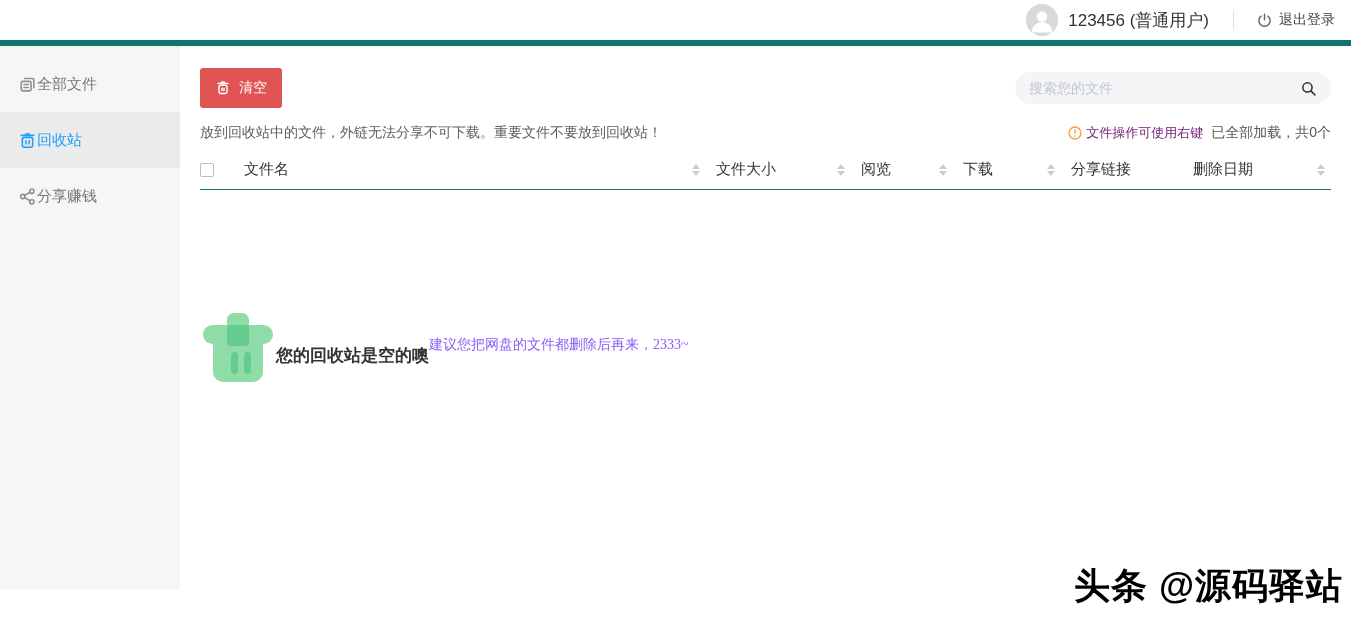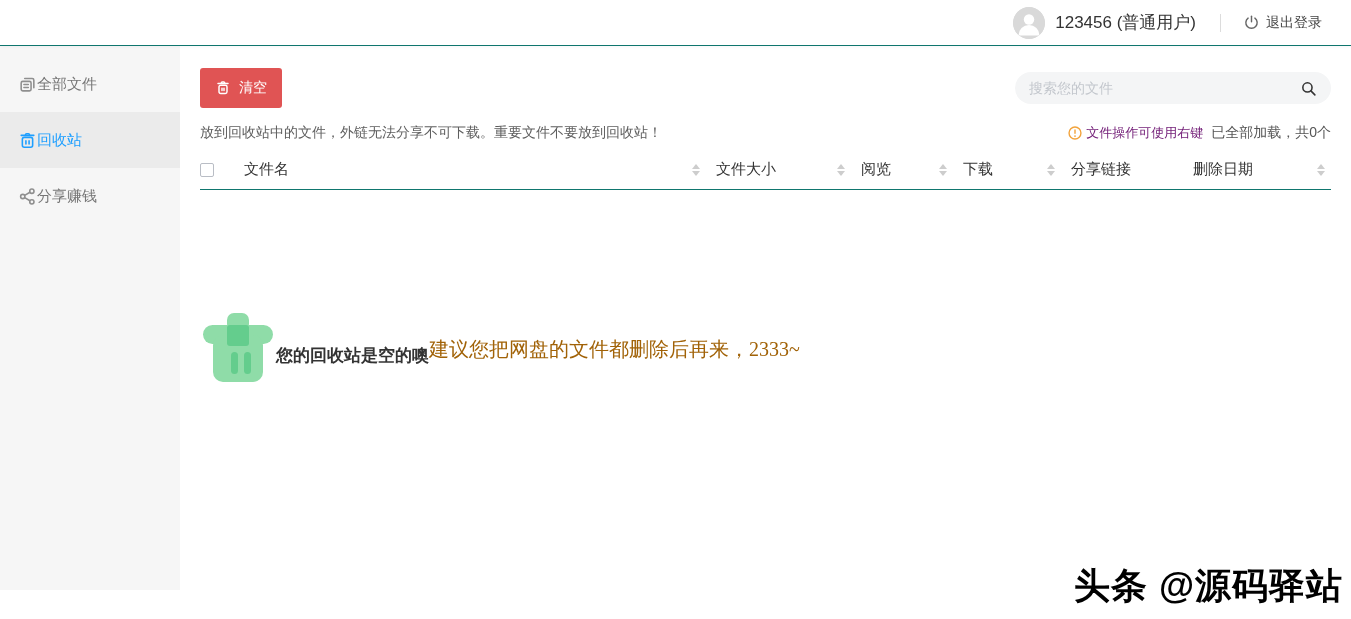--- a/index.html
+++ b/index.html
@@ -2,22 +2,22 @@
 <html><head>
 <meta charset="utf-8">
 <style>
   * { margin:0; padding:0; box-sizing:border-box; }
   html,body { width:1351px; height:619px; background:#fff; overflow:hidden;
     font-family:"Liberation Sans","DejaVu Sans",sans-serif; color:#333; }
   .page { position:relative; width:1351px; height:619px; }
 
   
   .topbar { position:absolute; top:0; left:0; width:100%; height:46px; background:#fff;
-    border-bottom:1px solid #0f766e; box-shadow:0 1px 3px rgba(0,0,0,.03);
-    display:flex; align-items:center; justify-content:flex-end; padding-right:29px; z-index:5; }
+    border-bottom:6px solid #0f766e; box-shadow:0 1px 3px rgba(0,0,0,.03);
+    display:flex; align-items:center; justify-content:flex-end; padding-right:16px; z-index:5; }
   .userblock { display:flex; align-items:center; gap:10px; }
   .avatar { width:32px; height:32px; border-radius:50%; overflow:hidden; background:#d9d9d9; flex:0 0 auto; }
   .username { font-size:17px; color:#333; }
   .vdiv { width:1px; height:18px; background:#dcdcdc; margin:0 12px 0 14px; }
   .logout { display:flex; align-items:center; gap:6px; cursor:pointer; }
   .logout span { font-size:14px; color:#444; }
 
   
   .sidebar { position:absolute; top:46px; left:0; width:180px; height:544px;
     background:#f6f6f6; padding-top:10px; }
@@ -60,21 +60,21 @@
   .th-down { width:98px; }
   .th-share { width:112px; justify-content:flex-start; }
   .th-date { width:138px; margin-right:0; }
   .sort { display:flex; flex-direction:column; gap:2px; align-items:center; }
   .sort i { display:block; width:0; height:0; border-left:4px solid transparent; border-right:4px solid transparent; }
   .sort .up { border-bottom:5px solid #cdcdcd; }
   .sort .dn { border-top:5px solid #cdcdcd; }
 
   .empty { margin-top:118px; display:flex; flex-direction:row; align-items:flex-start;font-family:Liberation Serif, serif; }
   .empty-title { margin-top:36px; font-size:17px; font-weight:bold; color:#333; }
-  .empty-sub { margin-top:28px; font-size:20px; color:#a16207; }
+  .empty-sub { margin-top:28px; font-size:14px; color:#8b5cf6; }
 
   .watermark { position:absolute; right:8px; bottom:8px; font-size:36px; font-weight:bold;
     color:#000; letter-spacing:1px; font-family:"Liberation Sans","DejaVu Sans",sans-serif; z-index:9; }
 </style>
 </head>
 <body>
 
 <div class="page">
 
   <div class="topbar">

